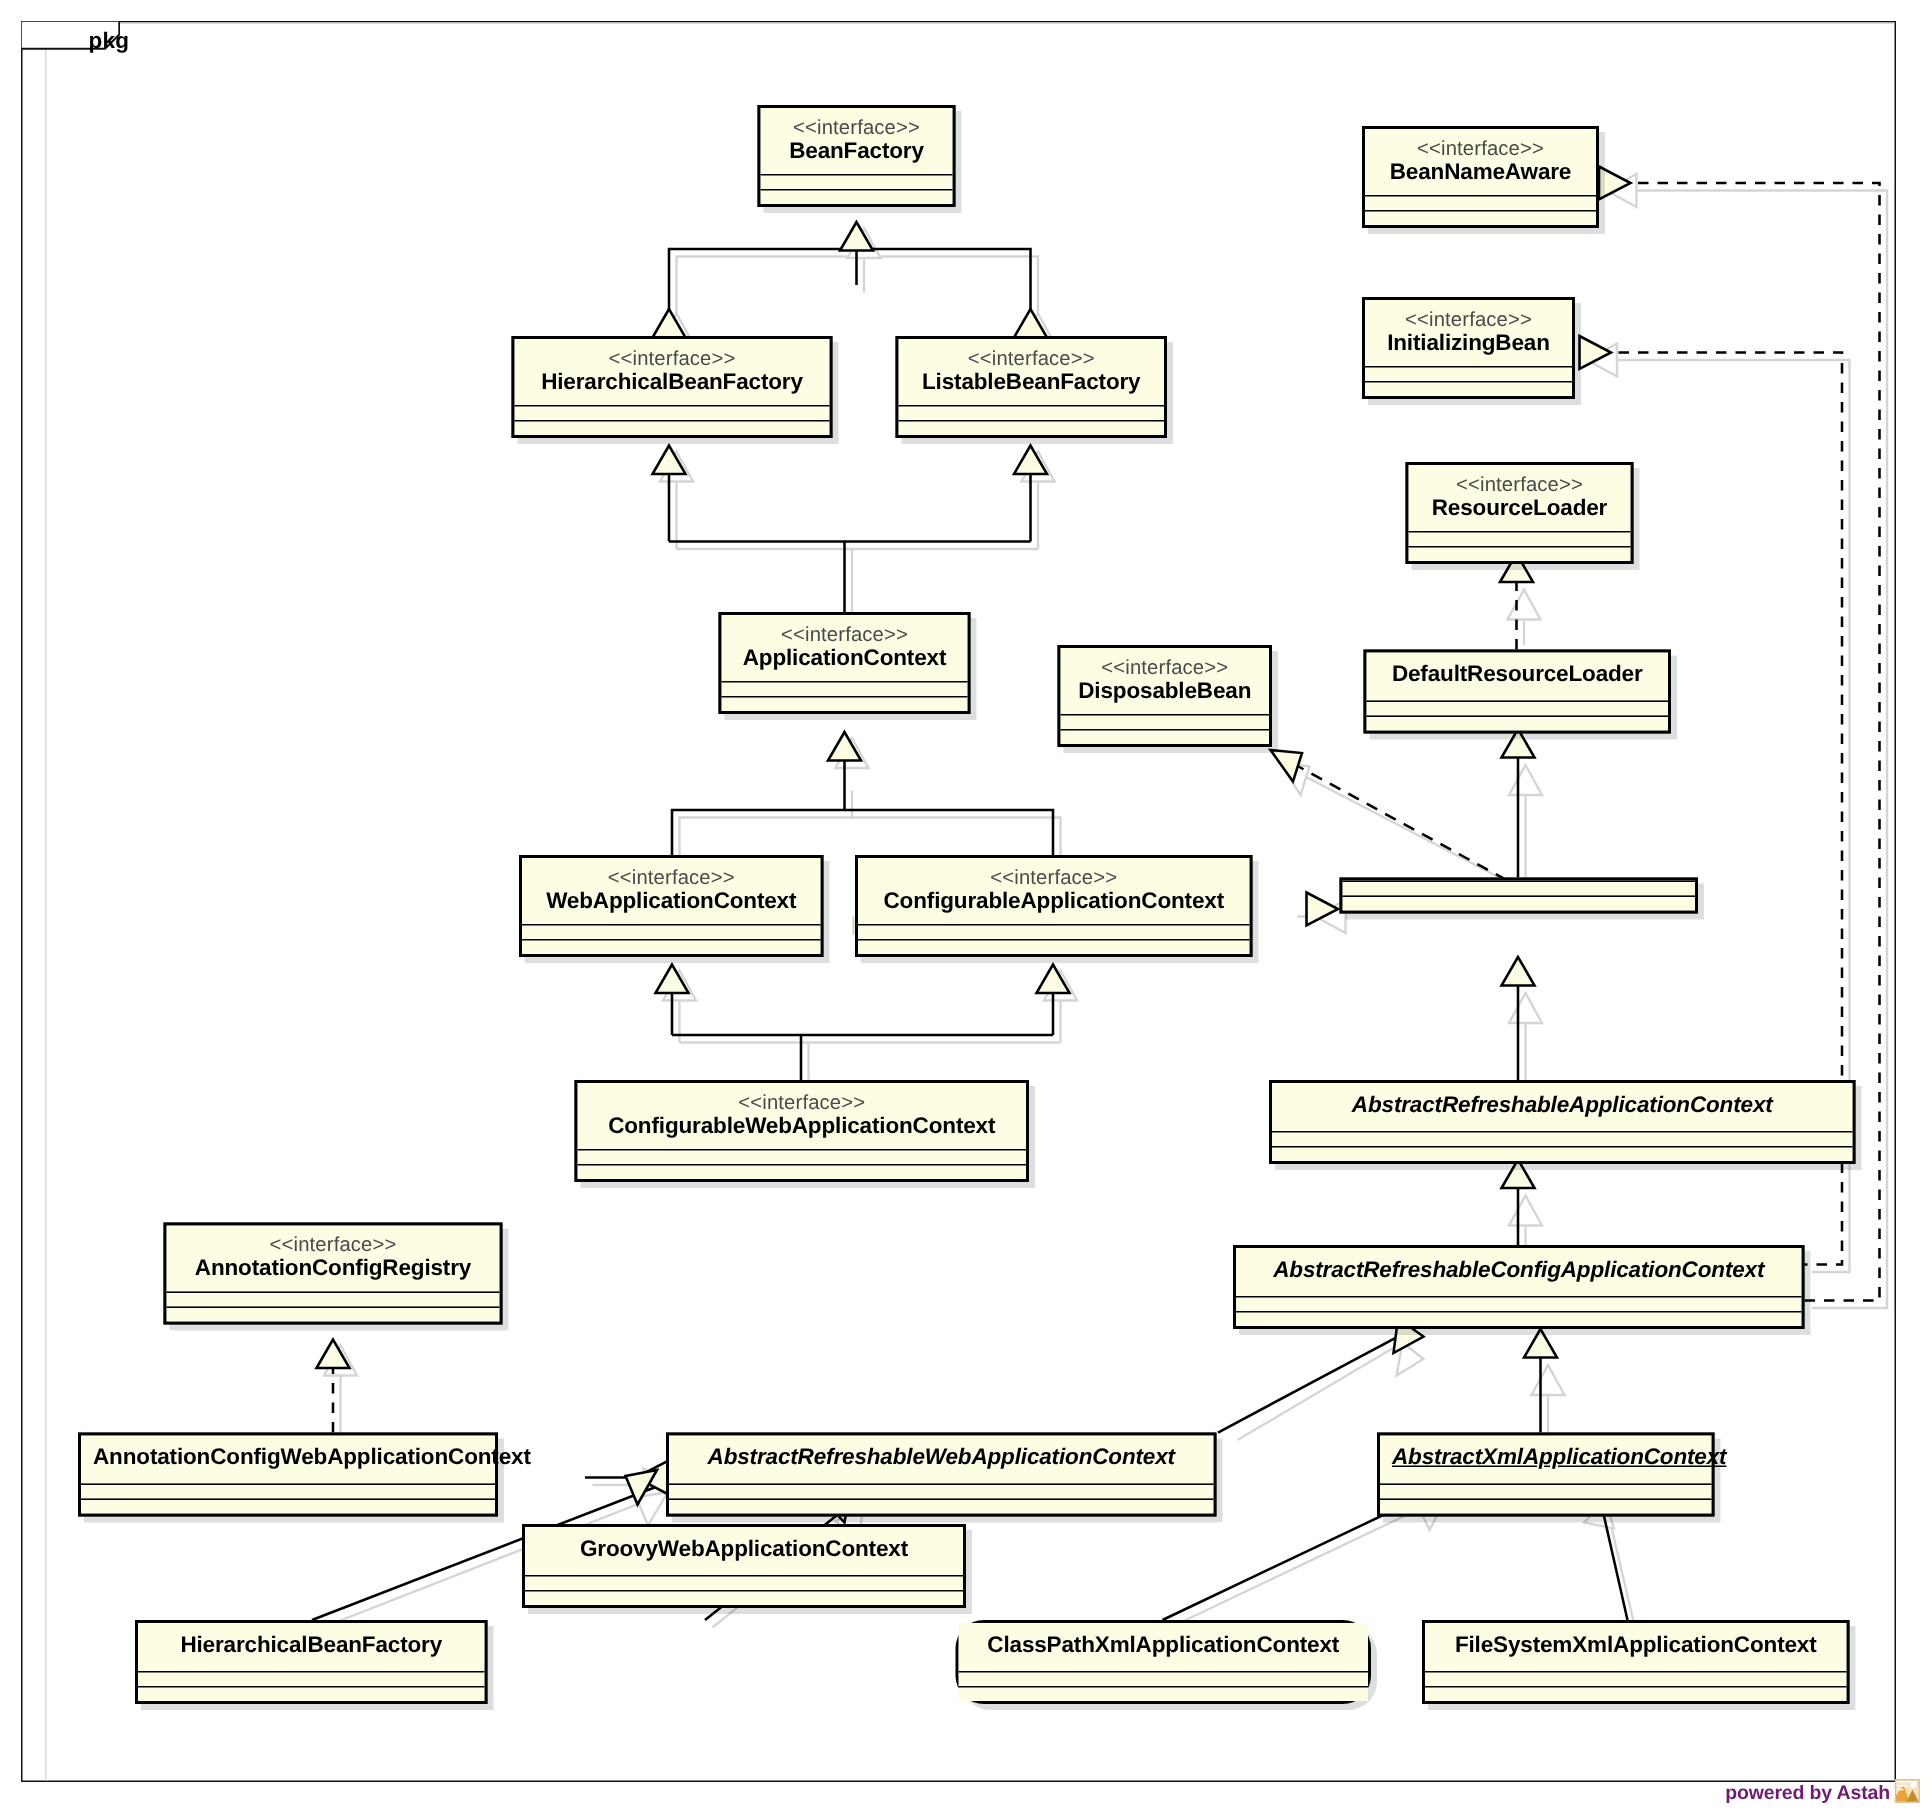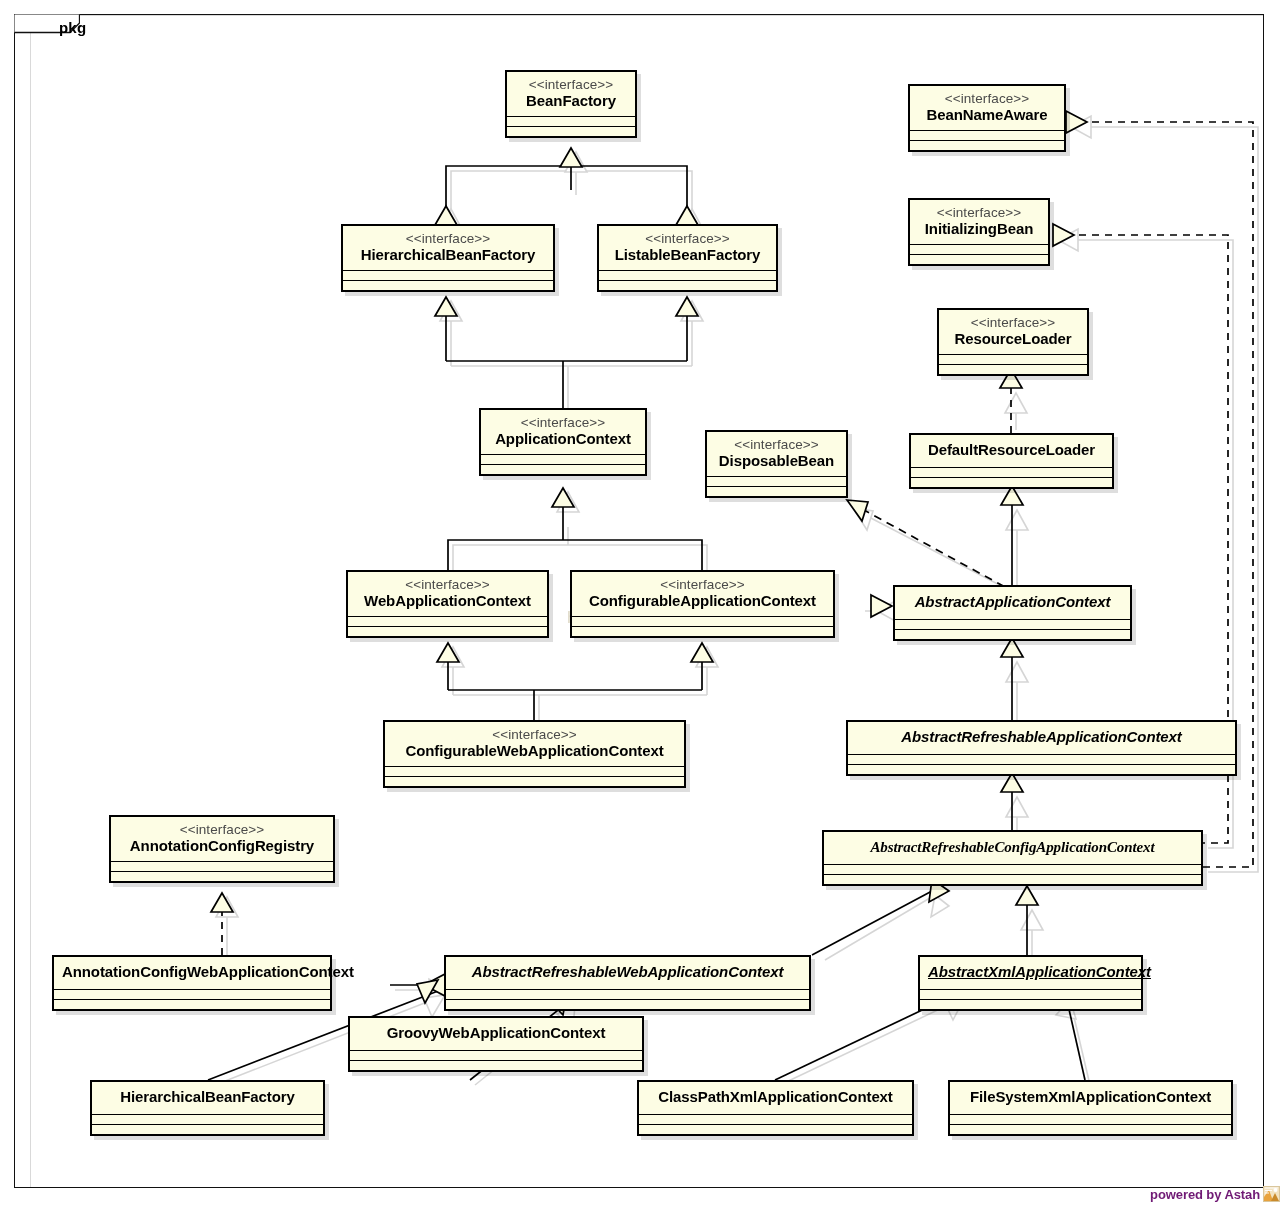--- a/index.html
+++ b/index.html
@@ -371,23 +371,20 @@
       </div>
       <div class="uml" style="left: 570px; top: 570px; width: 265px;">
         <div class="hdr">
           <span class="stereo">&lt;&lt;interface&gt;&gt;</span>
           <span class="nm">ConfigurableApplicationContext</span>
         </div>
         <div class="comp"></div>
         <div class="comp"></div>
       </div>
       <div class="uml abstract flat" style="left: 893px; top: 585px; width: 239px;">
-        <div class="hdr">
-          <span class="nm">AbstractApplicationContext</span>
-        </div>
         <div class="comp"></div>
         <div class="comp"></div>
       </div>
       <div class="uml" style="left: 383px; top: 720px; width: 303px;">
         <div class="hdr">
           <span class="stereo">&lt;&lt;interface&gt;&gt;</span>
           <span class="nm">ConfigurableWebApplicationContext</span>
         </div>
         <div class="comp"></div>
         <div class="comp"></div>
@@ -400,21 +397,21 @@
         <div class="comp"></div>
       </div>
       <div class="uml" style="left: 109px; top: 815px; width: 226px;">
         <div class="hdr">
           <span class="stereo">&lt;&lt;interface&gt;&gt;</span>
           <span class="nm">AnnotationConfigRegistry</span>
         </div>
         <div class="comp"></div>
         <div class="comp"></div>
       </div>
-      <div class="uml abstract flat" style="left: 822px; top: 830px; width: 381px; font-family: Liberation Serif, serif;">
+      <div class="uml abstract flat" style="left: 822px; top: 830px; width: 381px;">
         <div class="hdr">
           <span class="nm">AbstractRefreshableConfigApplicationContext</span>
         </div>
         <div class="comp"></div>
         <div class="comp"></div>
       </div>
       <div class="uml flat" style="left: 52px; top: 955px; width: 280px;">
         <div class="hdr">
           <span class="nm">AnnotationConfigWebApplicationContext</span>
         </div>
@@ -442,21 +439,21 @@
         <div class="comp"></div>
         <div class="comp"></div>
       </div>
       <div class="uml flat" style="left: 348px; top: 1016px; width: 296px;">
         <div class="hdr">
           <span class="nm">GroovyWebApplicationContext</span>
         </div>
         <div class="comp"></div>
         <div class="comp"></div>
       </div>
-      <div class="uml flat" style="left: 637px; top: 1080px; width: 277px;">
+      <div class="uml flat" style="left: 637px; top: 1080px; width: 277px; border-radius: 19px;">
         <div class="hdr">
           <span class="nm">ClassPathXmlApplicationContext</span>
         </div>
         <div class="comp"></div>
         <div class="comp"></div>
       </div>
       <div class="uml flat" style="left: 948px; top: 1080px; width: 285px;">
         <div class="hdr">
           <span class="nm">FileSystemXmlApplicationContext</span>
         </div>

